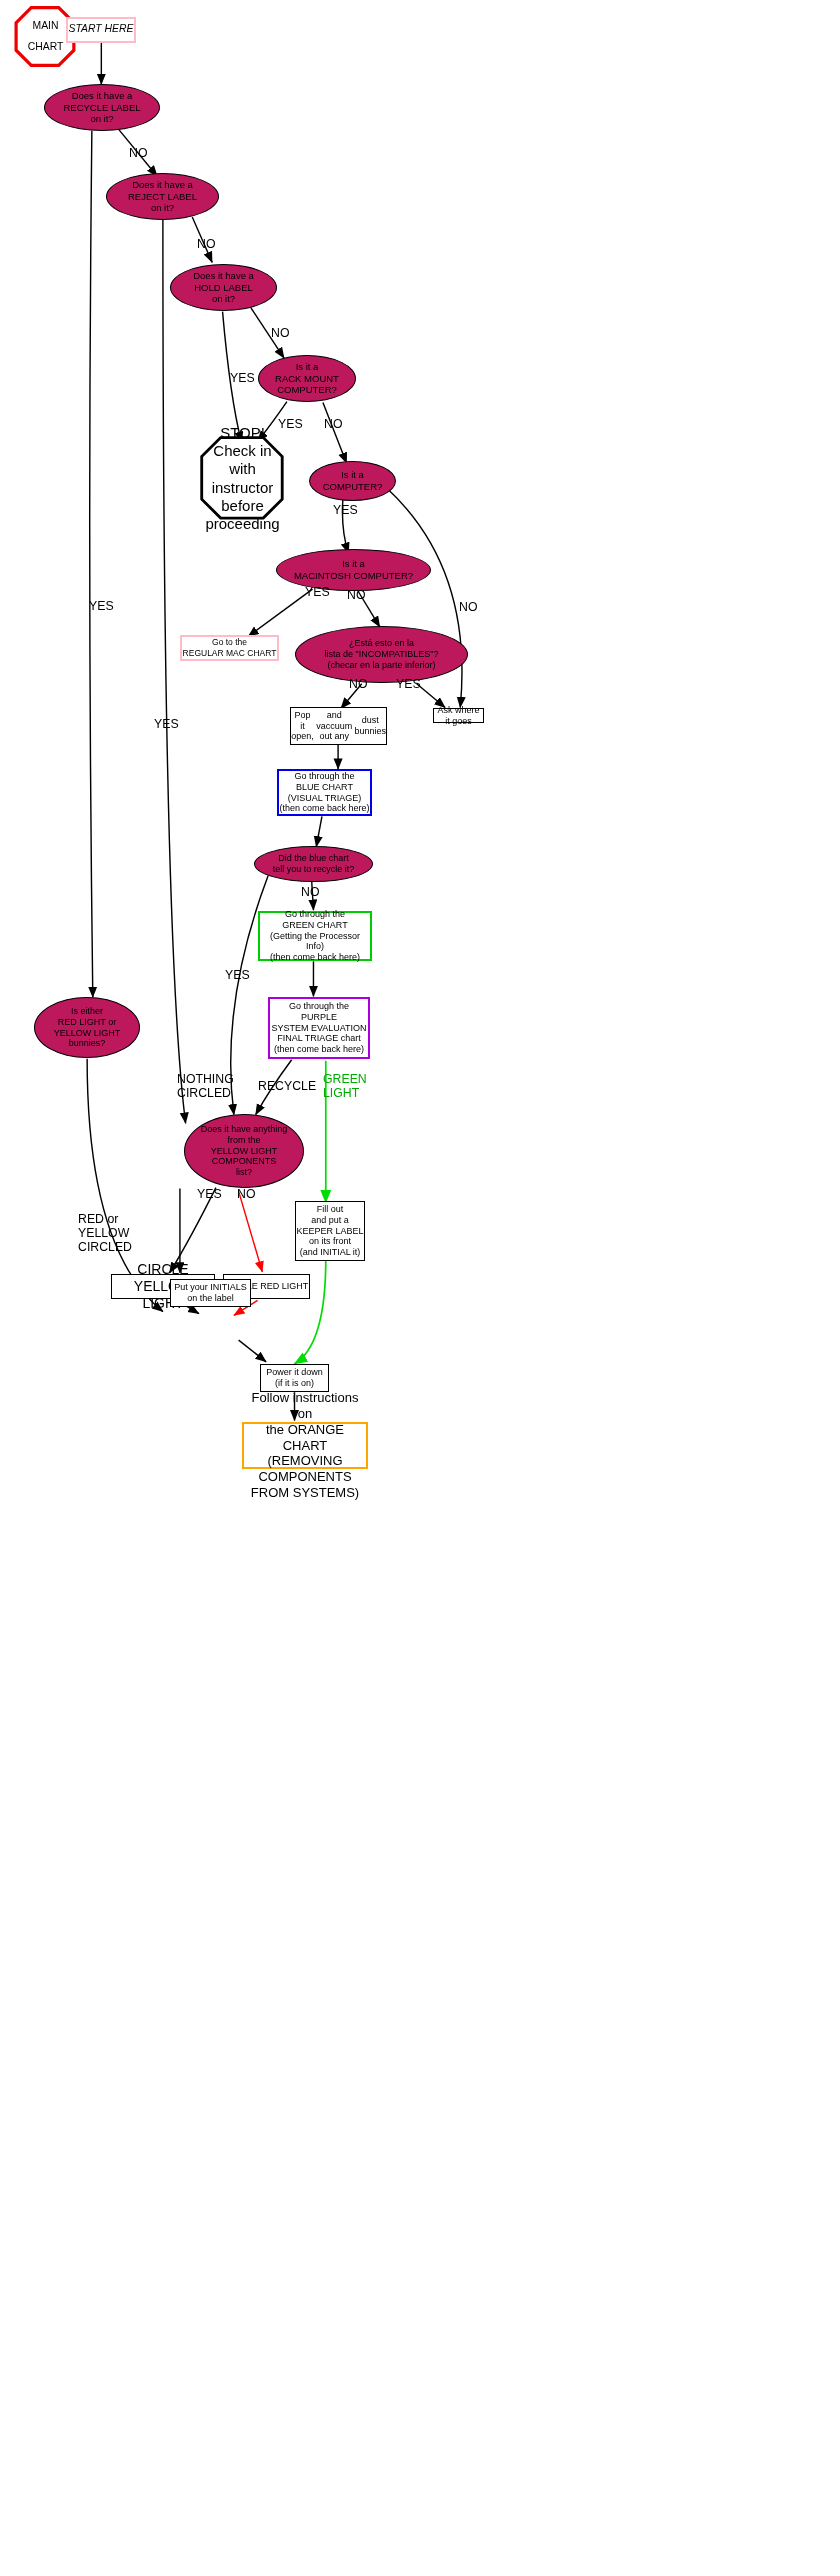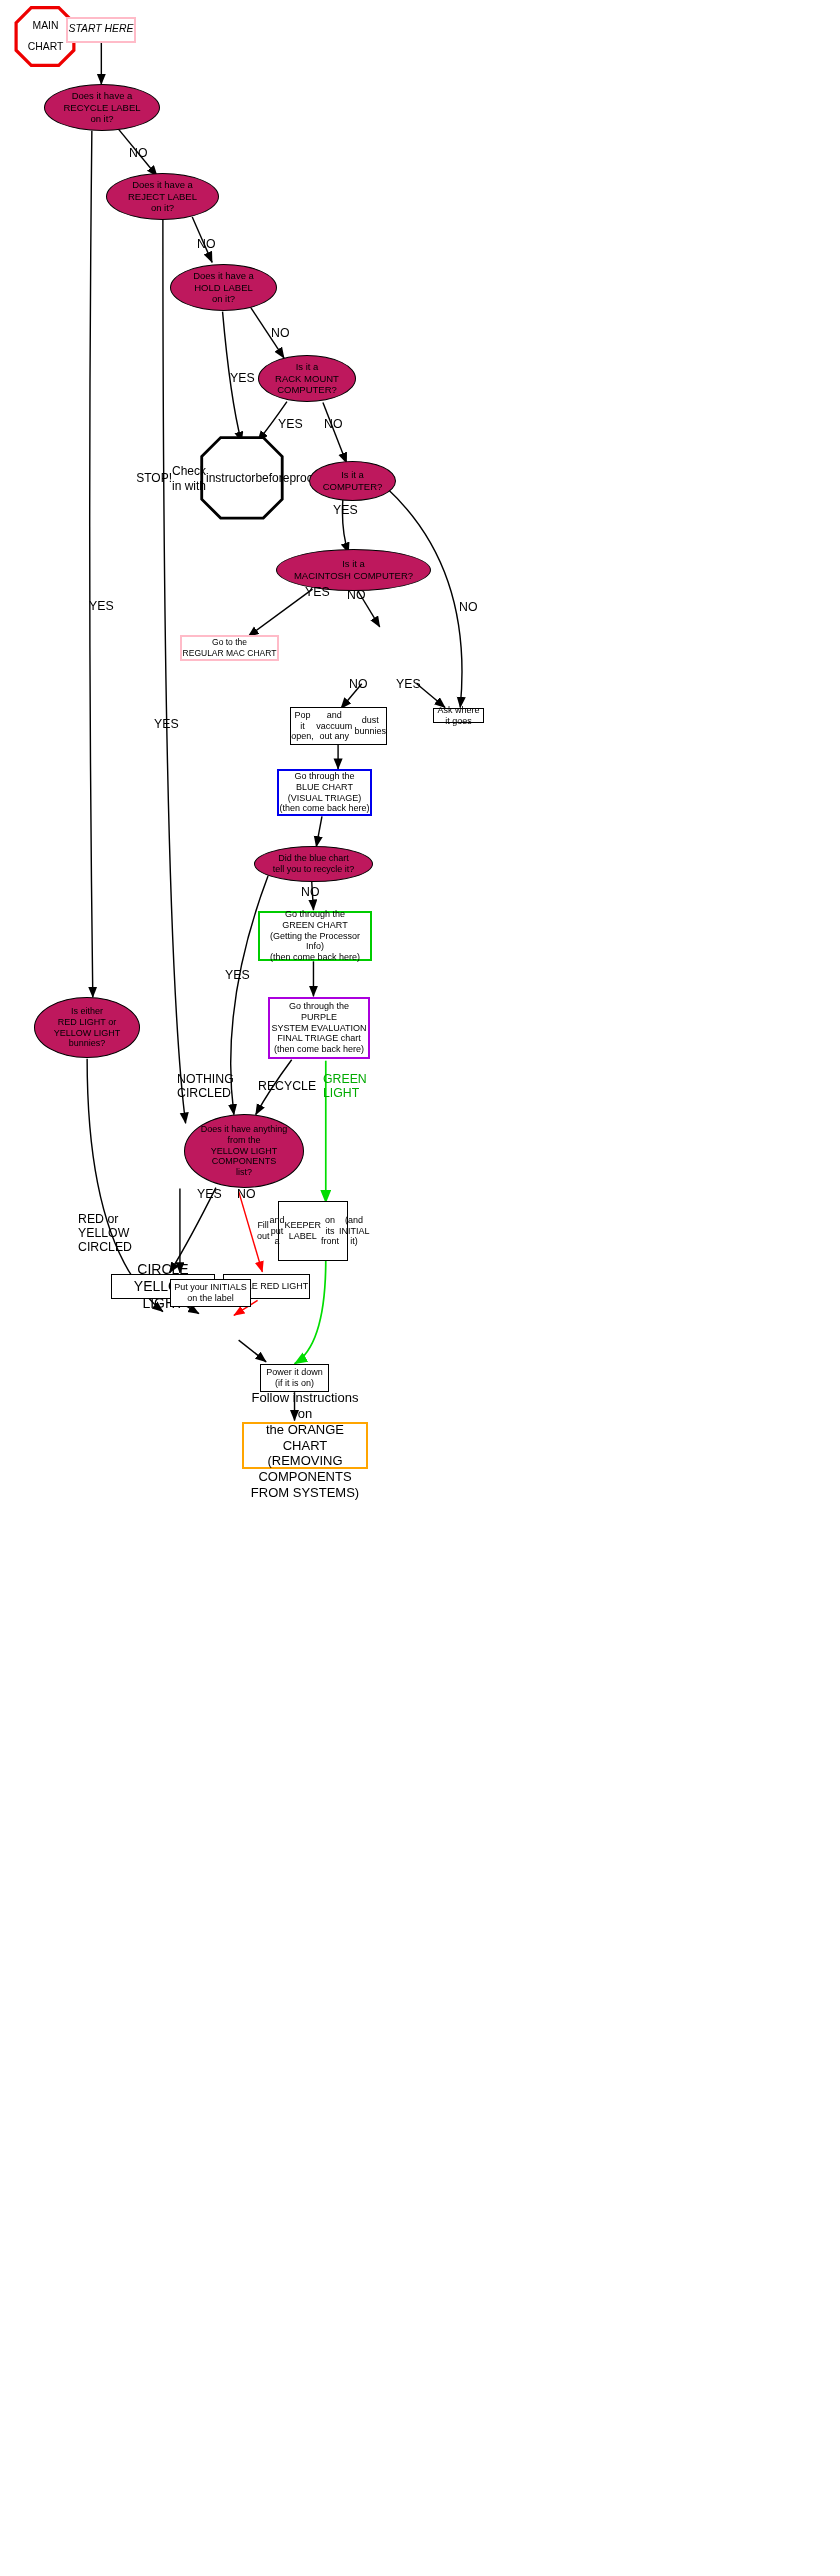--- a/index.html
+++ b/index.html
@@ -129,21 +129,21 @@
     <span>HOLD LABEL</span>
     <span>on it?</span>
   </div>
 
   <div class="node ell" style="left:258px;top:355px;width:98px;height:47px;flex-direction:column;font-size:9.5px;">
     <span>Is it a</span>
     <span>RACK MOUNT</span>
     <span>COMPUTER?</span>
   </div>
 
-  <div class="node" style="left:202px;top:438px;width:81px;height:81px;flex-direction:row;font-size:12px;">
+  <div class="node" style="left:202px;top:438px;width:81px;height:81px;flex-direction:column;font-size:15px;">
     <span>STOP!</span>
     <span>Check in with</span>
     <span>instructor</span>
     <span>before</span>
     <span>proceeding</span>
   </div>
 
   <div class="node ell" style="left:309px;top:461px;width:87px;height:40px;flex-direction:column;font-size:9.5px;">
     <span>Is it a</span>
     <span>COMPUTER?</span>
@@ -152,20 +152,25 @@
   <div class="node ell" style="left:276px;top:549px;width:155px;height:42px;flex-direction:column;font-size:9.5px;">
     <span>Is it a</span>
     <span>MACINTOSH COMPUTER?</span>
   </div>
 
   <div class="node box" style="left:180px;top:635px;width:99px;height:25.6px;border:2.4px solid #ffbbc8;flex-direction:column;font-size:8.5px;">
     <span>Go to the</span>
     <span>REGULAR MAC CHART</span>
   </div>
 
+  <div class="node ell" style="left:295px;top:626px;width:173px;height:57px;flex-direction:column;font-size:9px;">
+    <span>¿Está esto en la</span>
+    <span>lista de "INCOMPATIBLES"?</span>
+    <span>(checar en la parte inferior)</span>
+  </div>
 
   <div class="node box" style="left:433px;top:708px;width:51px;height:15px;flex-direction:column;font-size:9px;align-items:center;">
     <span>Ask where</span>
     <span>it goes</span>
   </div>
 
   <div class="node box" style="left:290px;top:707px;width:97px;height:38px;flex-direction:row;font-size:9px;">
     <span>Pop it open,</span>
     <span>and vaccuum out any</span>
     <span>dust bunnies</span>
@@ -206,21 +211,21 @@
   </div>
 
   <div class="node ell" style="left:184px;top:1114px;width:120px;height:74px;flex-direction:column;font-size:9px;">
     <span>Does it have anything</span>
     <span>from the</span>
     <span>YELLOW LIGHT</span>
     <span>COMPONENTS</span>
     <span>list?</span>
   </div>
 
-  <div class="node box" style="left:278px;top:1201px;width:70px;height:60px;flex-direction:row;font-size:9px;">
+  <div class="node box" style="left:295px;top:1201px;width:70px;height:60px;flex-direction:column;font-size:9px;">
     <span>Fill out</span>
     <span>and put a</span>
     <span>KEEPER LABEL</span>
     <span>on its front</span>
     <span>(and INITIAL it)</span>
   </div>
 
   <div class="node box" style="left:111px;top:1274px;width:104px;height:24.6px;font-size:14px;">
     <span>CIRCLE YELLOW LIGHT</span>
   </div>

